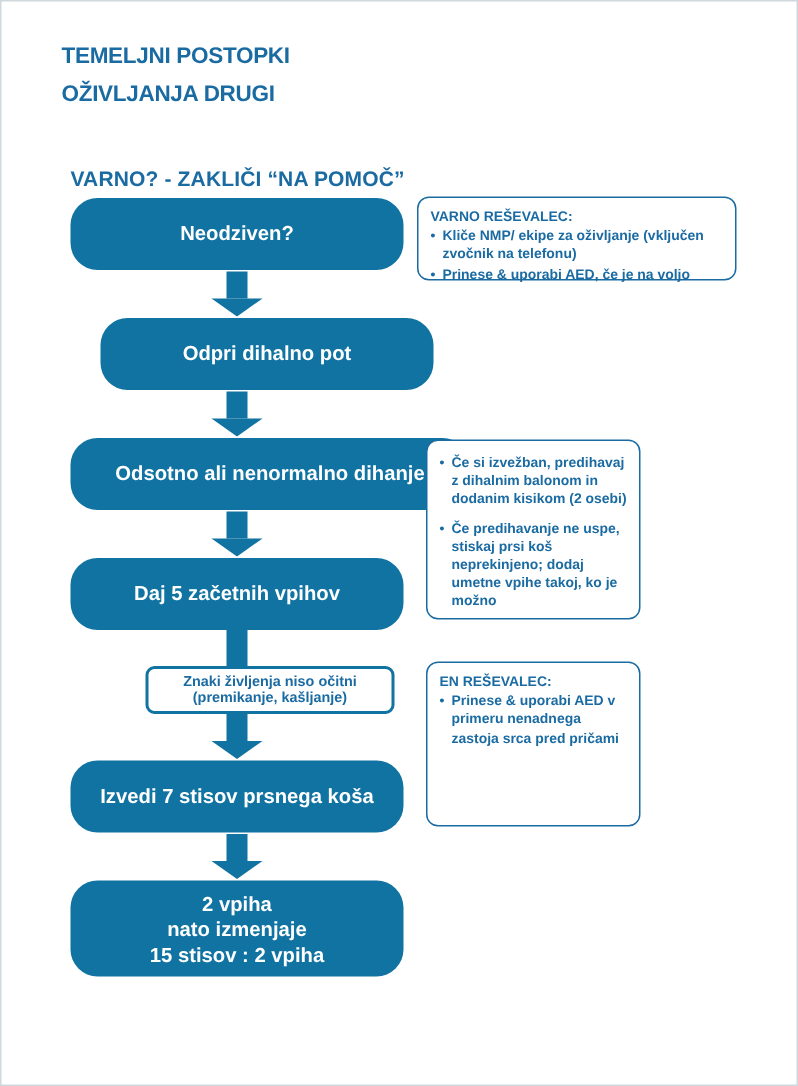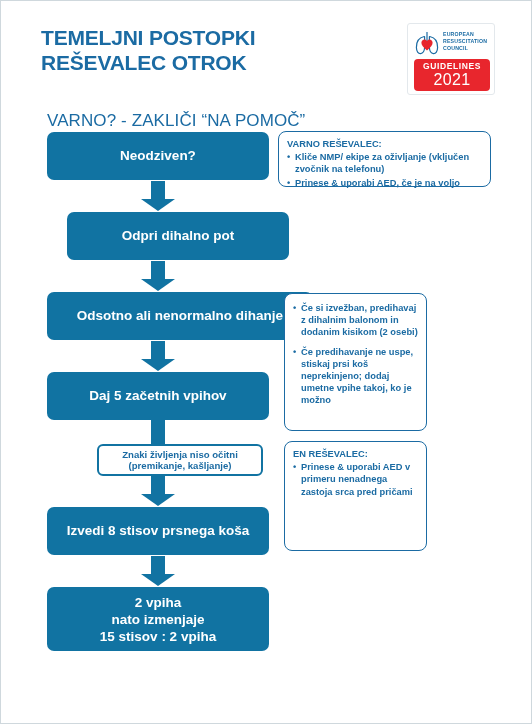--- a/index.html
+++ b/index.html
@@ -26,21 +26,21 @@
   #header {
     position: absolute;
     left: 0; top: 0;
     width: 532px; height: 104px;
   }
   #doc-title {
     position: absolute;
     left: 40px; top: 24px;
     width: 330px;
     color: #1b6ba3;
-    font-size: 21px;
+    font-size: 15px;
     font-weight: bold;
     line-height: 25px;
     letter-spacing: -0.2px;
   }
   #doc-title .line { display: block; white-space: nowrap; }
 
   
   #erc-logo {
     position: absolute;
     left: 406px; top: 22px;
@@ -94,31 +94,31 @@
     font-size: 16px;
     line-height: 17px;
     letter-spacing: 0.4px;
   }
 
   
   #safety-label {
     position: absolute;
     left: 46px; top: 110px;
     color: #1b6ba3;
-    font-size: 17px;
-    font-weight: normal;
+    font-size: 14px;
+    font-weight: bold;
     letter-spacing: 0.1px;
     white-space: nowrap;
   }
 
   
   .flow-box {
     position: absolute;
     background: #1173a2;
-    border-radius: 7px;
+    border-radius: 18px;
     color: #ffffff;
     font-size: 13.5px;
     font-weight: bold;
     display: flex;
     align-items: center;
     justify-content: center;
     text-align: center;
     line-height: 16px;
     box-sizing: border-box;
     padding: 0 6px;
@@ -199,42 +199,23 @@
 </style>
 </head>
 <body>
 
 <div id="page">
 
   <div id="header">
 
     <div id="doc-title">
       <span class="line">TEMELJNI POSTOPKI</span>
-      <span class="line">REŠEVALEC OTROK</span>
+      <span class="line">OŽIVLJANJA DRUGI</span>
     </div>
 
-    <div id="erc-logo">
-      <div id="erc-mark">
-        <svg id="erc-lungs" viewBox="0 0 30 30">
-          <path d="M15 4 L15 13" stroke="#1b6ba3" stroke-width="1.2" fill="none"></path>
-          <path d="M12.2 8.5 C7.5 9.5 4.2 13.5 4.4 19.5 C4.5 23.5 6.2 25.8 8.6 25.6 C10.8 25.4 12.4 23.2 12.6 19.5 L12.6 8.8 Z" stroke="#1b6ba3" stroke-width="1.2" fill="none" stroke-linejoin="round"></path>
-          <path d="M17.8 8.5 C22.5 9.5 25.8 13.5 25.6 19.5 C25.5 23.5 23.8 25.8 21.4 25.6 C19.2 25.4 17.6 23.2 17.4 19.5 L17.4 8.8 Z" stroke="#1b6ba3" stroke-width="1.2" fill="none" stroke-linejoin="round"></path>
-          <path d="M15 22.4 C11.2 19.2 9.4 17.2 9.4 14.8 C9.4 12.9 10.8 11.6 12.5 11.6 C13.6 11.6 14.5 12.2 15 13.1 C15.5 12.2 16.4 11.6 17.5 11.6 C19.2 11.6 20.6 12.9 20.6 14.8 C20.6 17.2 18.8 19.2 15 22.4 Z" fill="#e8262d"></path>
-        </svg>
-        <div id="erc-words">
-          <span>EUROPEAN</span>
-          <span>RESUSCITATION</span>
-          <span>COUNCIL</span>
-        </div>
-      </div>
-      <div id="erc-badge">
-        <span id="erc-badge-top">GUIDELINES</span>
-        <span id="erc-badge-year">2021</span>
-      </div>
-    </div>
   </div>
 
   <div id="safety-label">VARNO? - ZAKLIČI “NA POMOČ”</div>
 
   <div class="flow-box" style="left:46px; top:131px; width:222px; height:48px;">
     <span>Neodziven?</span>
   </div>
 
   <div class="arrow" style="left:140px; top:180px; height:30px;">
     <div class="stem" style="height:18px;"></div>
@@ -271,21 +252,21 @@
     <span>Znaki življenja niso očitni</span>
     <span>(premikanje, kašljanje)</span>
   </div>
 
   <div class="arrow" style="left:140px; top:475px; height:30px;">
     <div class="stem" style="height:18px;"></div>
     <div class="head" style="top:18px;"></div>
   </div>
 
   <div class="flow-box" style="left:46px; top:506px; width:222px; height:48px;">
-    <span>Izvedi 8 stisov prsnega koša</span>
+    <span>Izvedi 7 stisov prsnega koša</span>
   </div>
 
   <div class="arrow" style="left:140px; top:555px; height:30px;">
     <div class="stem" style="height:18px;"></div>
     <div class="head" style="top:18px;"></div>
   </div>
 
   <div class="flow-box" style="left:46px; top:586px; width:222px; height:64px; line-height:17px;">
     <span>
       <span class="multi">2 vpiha</span>
@@ -295,21 +276,21 @@
   </div>
 
   <div class="side-box" style="left:277px; top:130px; width:213px; height:56px;">
     <span class="head">VARNO REŠEVALEC:</span>
     <ul>
       <li>Kliče NMP/ ekipe za oživljanje (vključen zvočnik na telefonu)</li>
       <li>Prinese &amp; uporabi AED, če je na voljo</li>
     </ul>
   </div>
 
-  <div class="side-box" style="left:283px; top:292px; width:143px; height:138px; padding-top:8px;">
+  <div class="side-box" style="left:283px; top:292px; width:143px; height:120px; padding-top:8px;">
     <ul>
       <li style="margin-bottom:7px;">Če si izvežban, predihavaj z dihalnim balonom in dodanim kisikom (2 osebi)</li>
       <li>Če predihavanje ne uspe, stiskaj prsi koš neprekinjeno; dodaj umetne vpihe takoj, ko je možno</li>
     </ul>
   </div>
 
   <div class="side-box" style="left:283px; top:440px; width:143px; height:110px;">
     <span class="head">EN REŠEVALEC:</span>
     <ul>
       <li>Prinese &amp; uporabi AED v primeru nenadnega zastoja srca pred pričami</li>

